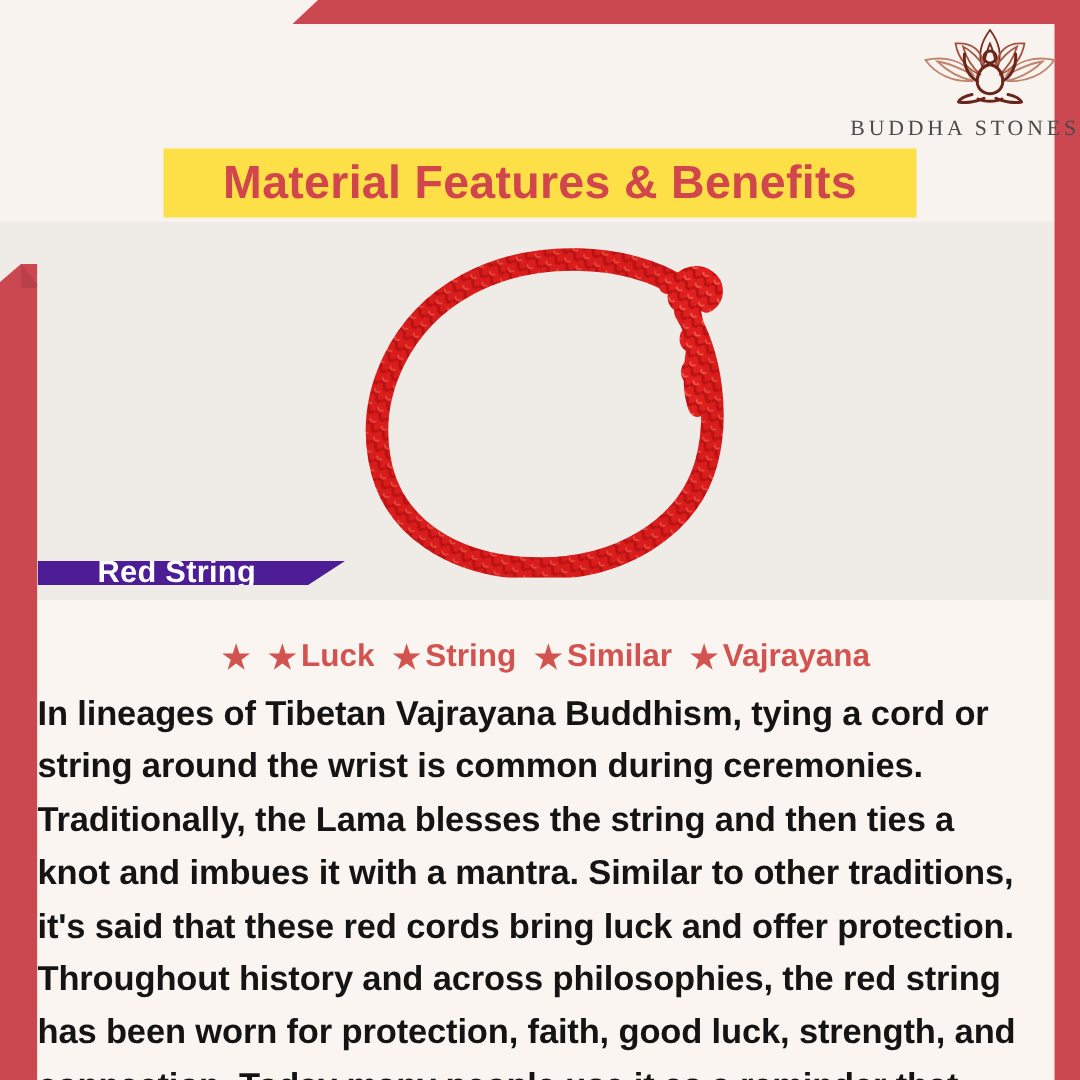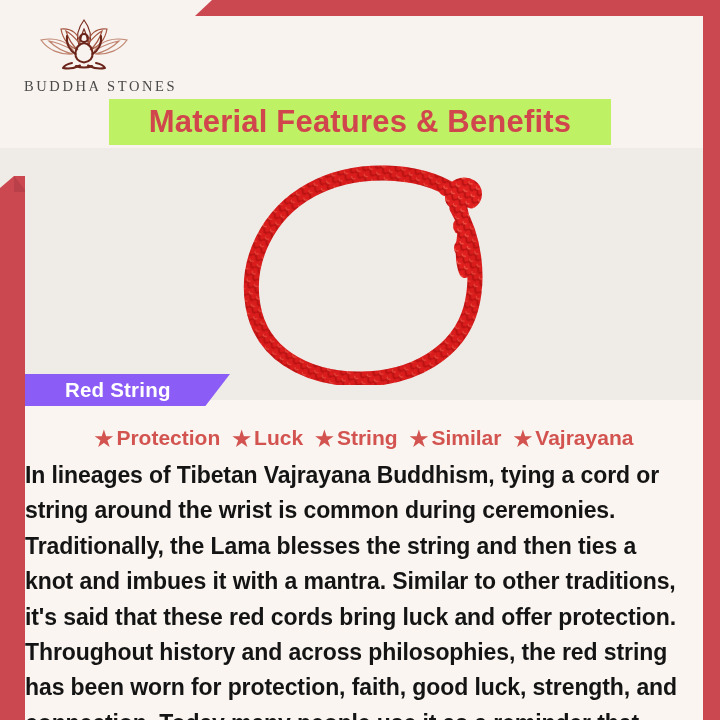--- a/index.html
+++ b/index.html
@@ -43,52 +43,52 @@
     clip-path: polygon(0 12px, 14px 0, 100% 0, 100% 100%, 0 100%);
   }
   .bar-left-shadow {
     position: absolute; left: 14px; top: 176px; width: 11px; height: 16px;
     background: #b93f48;
     clip-path: polygon(0 0, 100% 14px, 100% 100%, 0 100%);
   }
   
   .logo-wrap {
     position: absolute; top: 16px; left: 0; width: 720px;
-    display: flex; flex-direction: column; align-items: flex-start; padding-left: 24px;
+    display: flex; flex-direction: column; align-items: flex-end; padding-left: 24px;
   }
   .logo-mark { width: 120px; height: 58px; display: block; }
   .logo-text {
     margin-top: 4px;
     font-family: "Liberation Serif", serif;
     font-size: 14.5px;
     letter-spacing: 2.6px;
     color: #4a4a4a;
   }
   
   .title-band {
     position: absolute; top: 99px; left: 109px; width: 502px; height: 46px;
-    background: #bef264;
+    background: #fde047;
     display: flex; align-items: center; justify-content: center;
   }
   .title-text {
     font-size: 31px;
     font-weight: bold;
     color: #d1454c;
     letter-spacing: 0.2px;
     white-space: nowrap;
   }
   
   .product {
     position: absolute; top: 150px; left: 205px; width: 310px; height: 235px;
   }
   .product svg { width: 100%; height: 100%; display: block; }
   
   .ribbon {
-    position: absolute; top: 374px; left: 25px; width: 205px; height: 32px;
-    background: #8b5cf6;
+    position: absolute; top: 374px; left: 25px; width: 205px; height: 16px;
+    background: #4c1d95;
     clip-path: polygon(0 0, 100% 0, 88% 100%, 0 100%);
     display: flex; align-items: center;
   }
   .ribbon-text {
     color: #ffffff;
     font-size: 20.5px;
     font-weight: bold;
     margin-left: 40px;
     letter-spacing: 0.2px;
   }
@@ -184,21 +184,20 @@
     </svg>
   </div>
 
   <div class="ribbon">
     <span class="ribbon-text">Red String</span>
   </div>
 
   <div class="benefits">
     <span class="benefit">
       <span class="star">★</span>
-      <span>Protection</span>
     </span>
     <span class="benefit">
       <span class="star">★</span>
       <span>Luck</span>
     </span>
     <span class="benefit">
       <span class="star">★</span>
       <span>String</span>
     </span>
     <span class="benefit">

